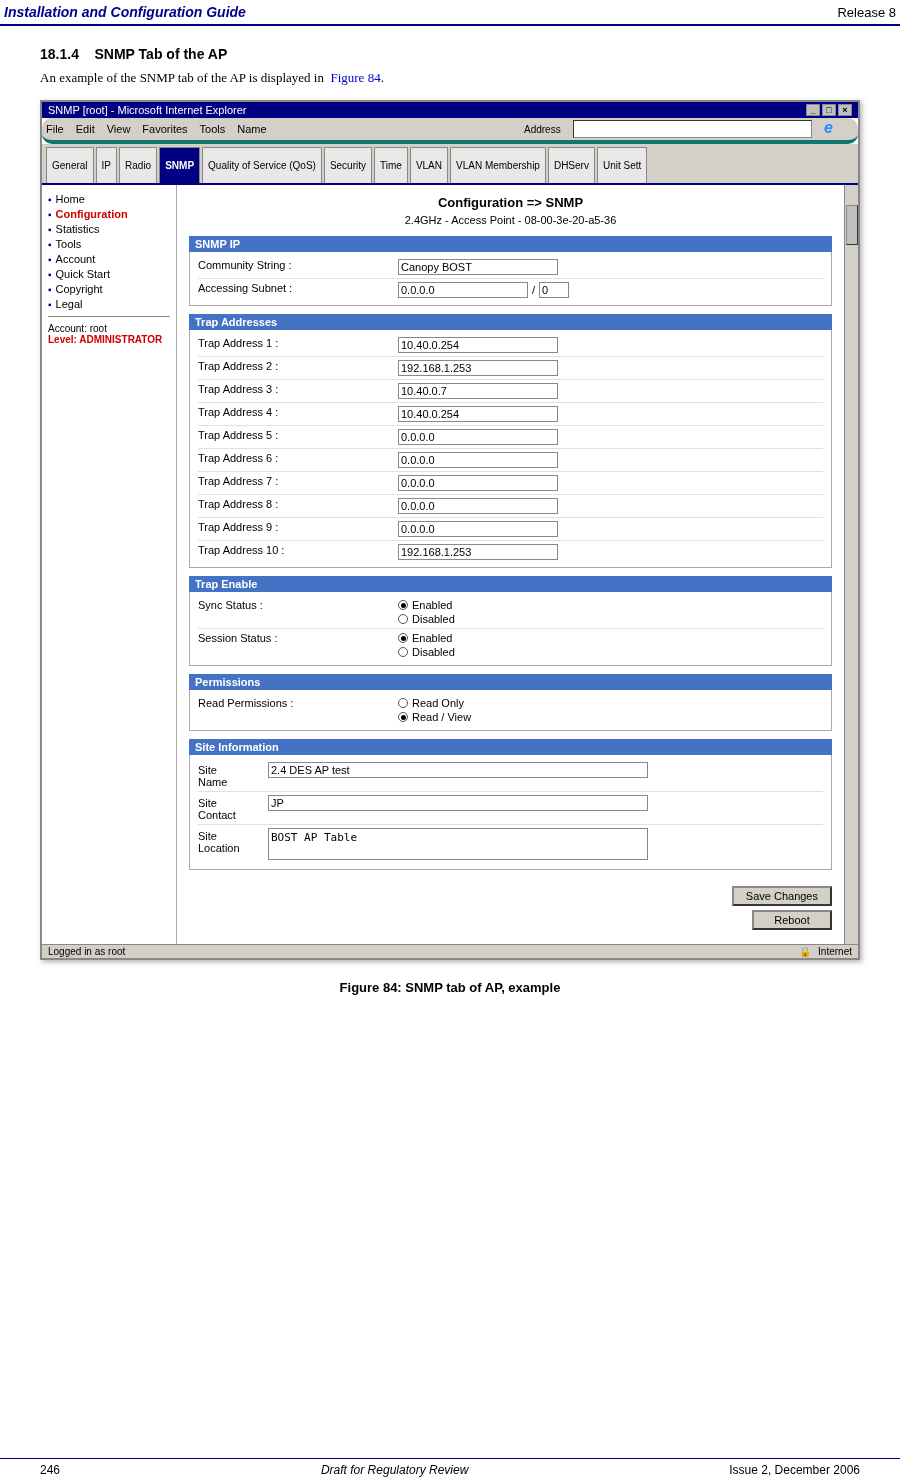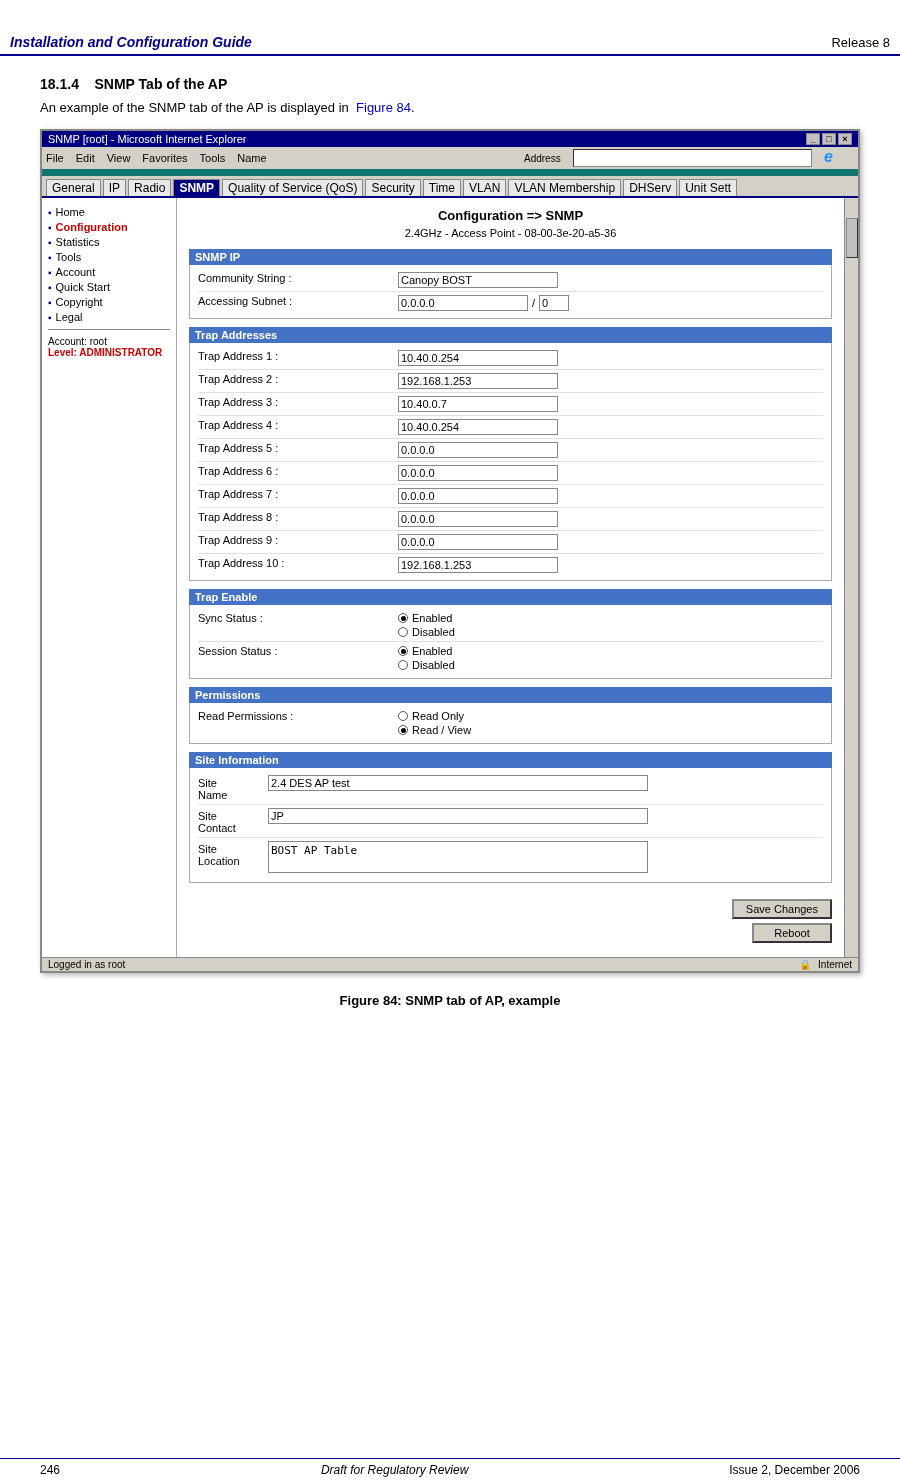--- a/index.html
+++ b/index.html
@@ -10,24 +10,23 @@
       width: 900px;
       min-height: 1481px;
       position: relative;
     }
 
     
     .page-header {
       display: flex;
       justify-content: space-between;
       align-items: center;
-      padding: 4px 10px;
+      padding: 4px 4px;
       border-bottom: 2px solid #00008B;
       background: #fff;
-      margin-top: 30px;
     }
     .page-header .title {
       font-style: italic;
       font-weight: bold;
       color: #00008B;
       font-size: 14px;
     }
     .page-header .release {
       font-size: 13px;
       color: #000;
@@ -40,20 +39,21 @@
 
     .section-heading {
       font-size: 14px;
       font-weight: bold;
       margin-bottom: 8px;
     }
 
     .section-intro {
       font-size: 13px;
       margin-bottom: 14px;
+      font-family: Liberation Serif, serif;
     }
 
     .section-intro a {
       color: #0000CC;
       text-decoration: none;
     }
 
     
     .browser-window {
       border: 2px solid #888;
@@ -85,26 +85,27 @@
       display: flex;
       align-items: center;
       justify-content: center;
       cursor: pointer;
       color: #000;
       font-weight: bold;
     }
 
     .browser-menubar {
       background: #d4d0c8;
-      border-bottom: 7px solid #0f766e;
+      border-bottom: 4px solid #0f766e;
       padding: 1px 4px;
       display: flex;
       align-items: center;
       gap: 12px;
       font-size: 11px;
+      border-radius: 10px;
     }
     .browser-menubar span {
       cursor: pointer;
     }
     .address-input {
       flex: 1;
       height: 18px;
       border: 1px inset #888;
       font-size: 11px;
       padding: 0 2px;
@@ -117,23 +118,23 @@
       display: flex;
       flex-wrap: wrap;
       gap: 2px;
       padding: 3px 4px 0 4px;
       font-size: 10px;
     }
     .nav-tab {
       background: #e8e8e8;
       border: 1px solid #888;
       border-bottom: none;
-      padding: 1px 5px;
+      padding: 12px 5px;
       cursor: pointer;
-      font-size: 12px;
+      font-size: 10px;
     }
     .nav-tab.active {
       background: #000080;
       color: #fff;
       font-weight: bold;
     }
 
     
     .browser-body {
       display: flex;

